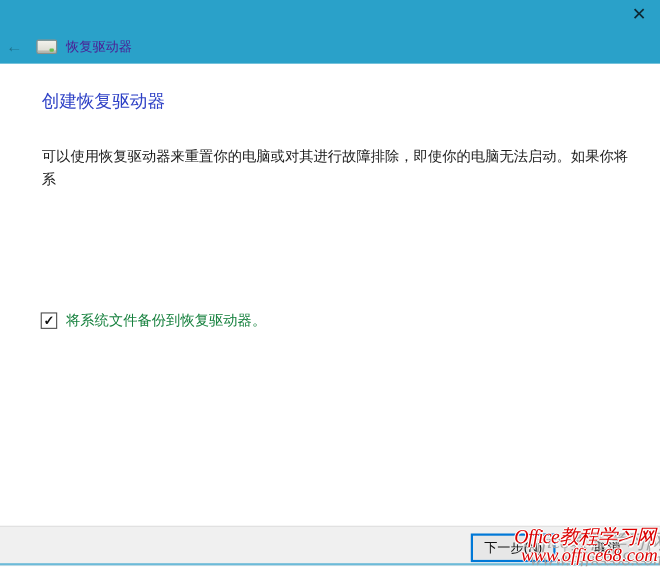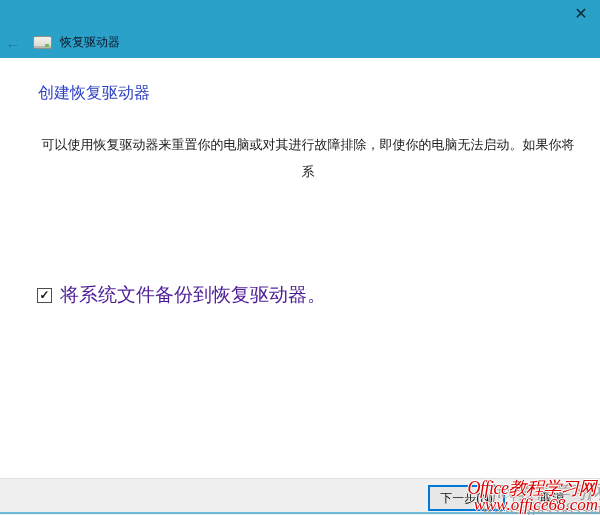--- a/index.html
+++ b/index.html
@@ -19,39 +19,39 @@
     width:26px;text-align:center;font-size:15px;color:#0f3a47;opacity:.45;line-height:1;
   }
   .drive-icon{
     position:relative;display:inline-block;width:17px;height:11px;margin-left:7px;
     background:linear-gradient(#f2f2ec,#d9d9d0);border:1px solid #8f8f88;border-radius:2px;
     box-shadow:inset 0 -2px 0 #b9b9b0;
   }
   .drive-icon .dot{
     position:absolute;right:2px;bottom:1px;width:4px;height:3px;background:#6abf52;border-radius:1px;
   }
-  .app-title{margin-left:8px;font-size:12px;color:#0f172a;}
+  .app-title{margin-left:8px;font-size:12px;color:#4c1d95;}
   
   .content{position:absolute;top:58px;left:0;right:0;bottom:38px;background:#fff;}
   .page-title{
     margin:0;padding:24px 11px 0 38px;font-size:16px;font-weight:400;color:#2e41c6;line-height:21px;
   }
   .body-text{
-    margin:28px 0 0 38px;width:540px;font-size:13px;color:#1b1b1b;line-height:27px;text-align:center;
+    margin:28px 0 0 38px;width:540px;font-size:13px;color:#1b1b1b;line-height:21px;
   }
   .checkbox-row{
     position:absolute;left:37px;top:224px; 
     display:flex;align-items:center;cursor:pointer;
   }
   .checkbox{
     width:13px;height:13px;border:1px solid #4d4d4d;background:#fff;
     display:inline-flex;align-items:center;justify-content:center;
     font-size:12px;font-weight:bold;color:#111;line-height:1;margin-right:8px;flex:none;
   }
-  .checkbox-label{font-size:19px;color:#4c1d95;}
+  .checkbox-label{font-size:13px;color:#15803d;}
   
   .footer{
     position:absolute;left:0;right:0;bottom:0;height:37px;
     background:#f0f0f0;border-top:1px solid #dfdfdf;box-sizing:border-box;
   }
   .bottom-accent{position:absolute;left:0;right:0;bottom:1px;height:2px;background:#6cbad8;}
   .btn{
     position:absolute;top:6px;height:26px;box-sizing:border-box;
     font-family:"Liberation Sans",sans-serif;font-size:12px;color:#101010;
     background:#e3e3e3;border:1px solid #adadad;padding:0;cursor:pointer;

